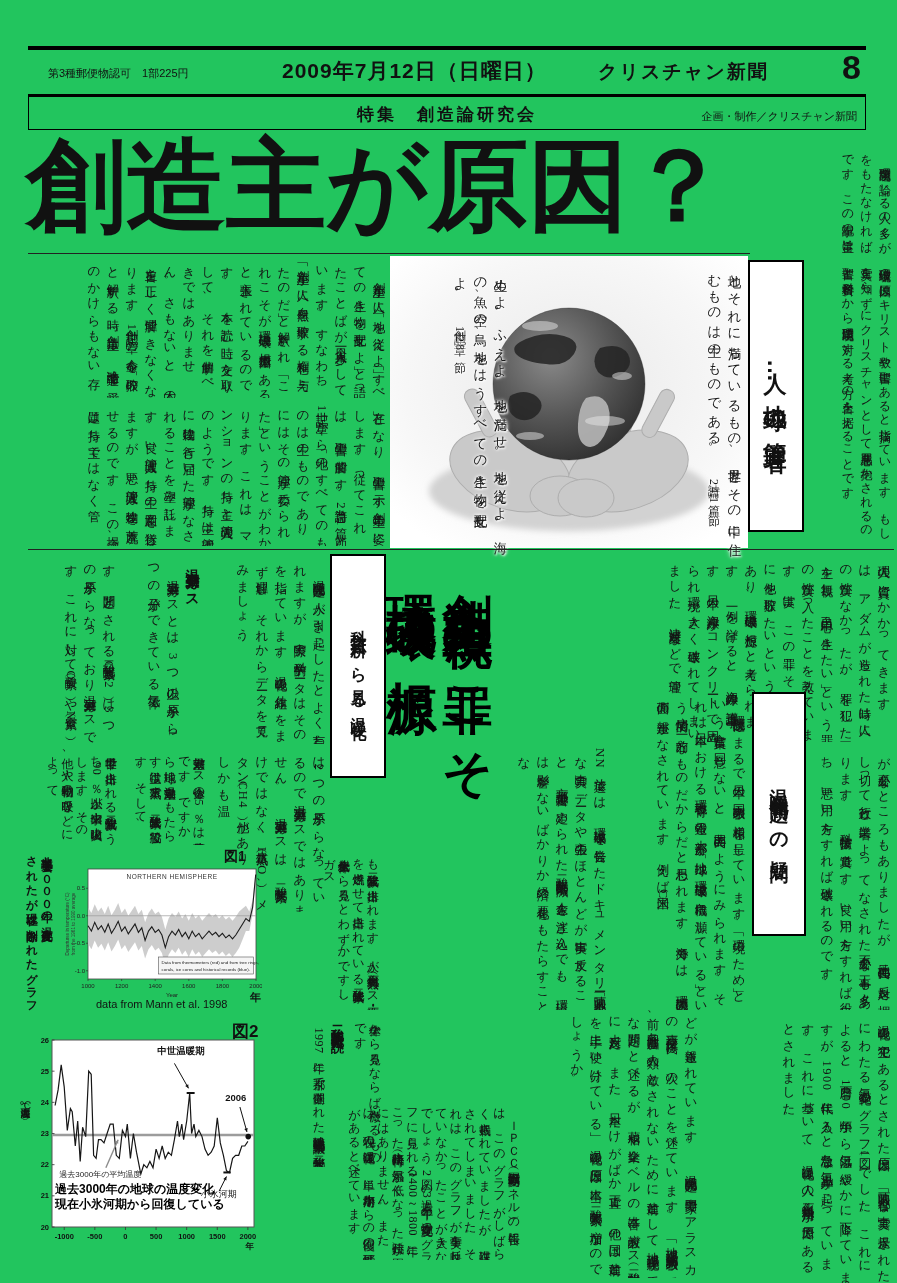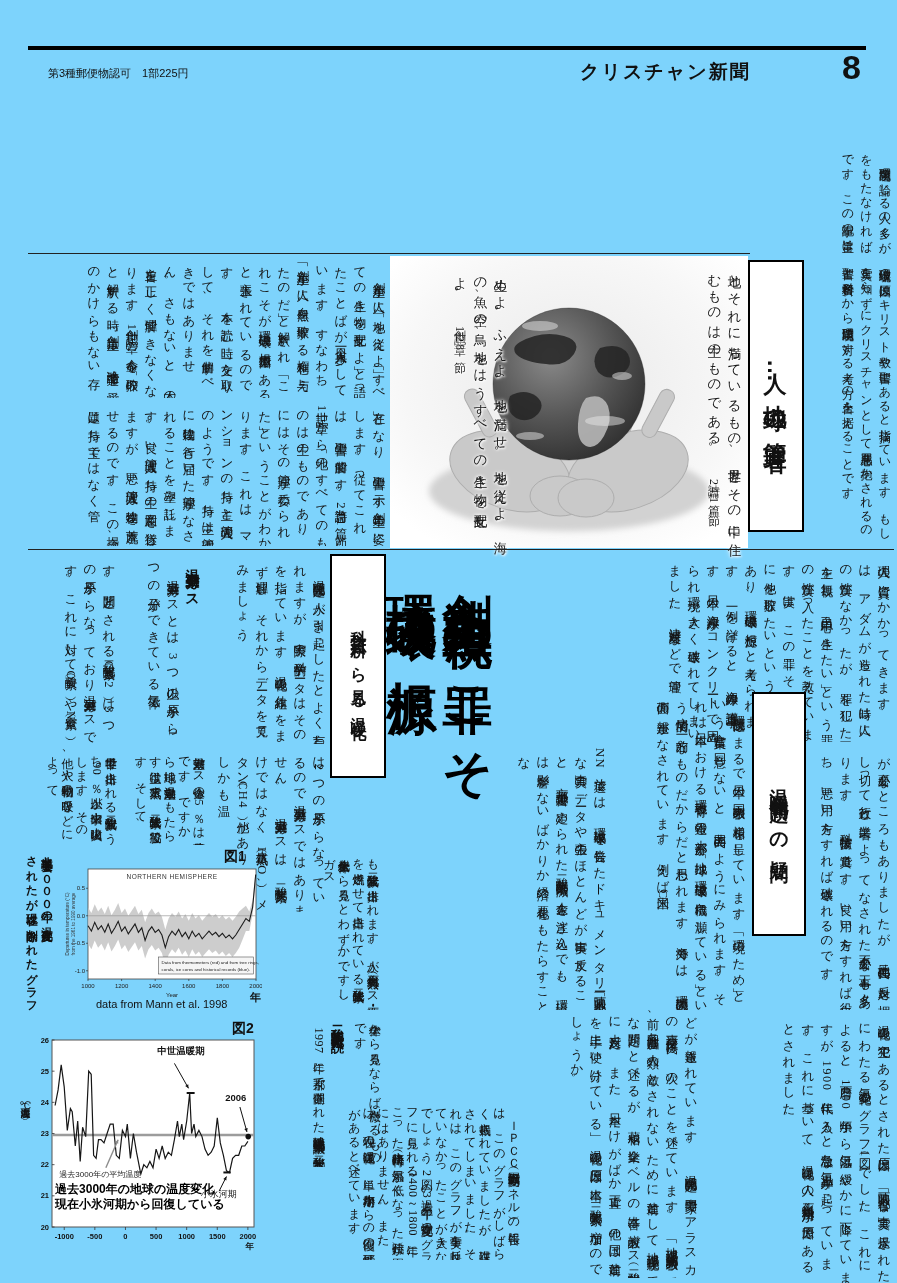--- a/index.html
+++ b/index.html
@@ -1,16 +1,16 @@
 <!DOCTYPE html>
 <html><head>
 <meta charset="utf-8">
 <style>
   html,body{margin:0;padding:0;background:#888;}
-  #page{position:relative;width:897px;height:1283px;background:#7dd3fc;color:#111;
+  #page{position:relative;width:897px;height:1283px;background:#22c55e;color:#111;
         font-family:"Liberation Serif","DejaVu Serif",serif;overflow:hidden;}
   .abs{position:absolute;}
   .v{writing-mode:vertical-rl;text-orientation:mixed;}
   .vbody{writing-mode:vertical-rl;text-orientation:mixed;overflow:hidden;
          font-size:12.5px;line-height:19px;letter-spacing:1.5px;color:#141414;}
   .vsmall{font-size:12px;line-height:14.5px;letter-spacing:0.5px;}
   .rule{background:#000;}
   .hairline{background:#222;height:1px;}
   .sans{font-family:"Liberation Sans","DejaVu Sans",sans-serif;}
   .boxtitle{border:2px solid #000;display:flex;align-items:center;justify-content:center;
@@ -26,24 +26,30 @@
   .capbold{font-family:"Liberation Sans","DejaVu Sans",sans-serif;font-weight:bold;}
   svg text{font-family:"Liberation Sans","DejaVu Sans",sans-serif;}
 </style>
 </head>
 <body>
 
 <div id="page">
 
   <div class="abs rule" style="left:28px;top:46px;width:838px;height:4px;"></div>
   <div class="abs sans" style="left:48px;top:66px;font-size:11px;">第3種郵便物認可　1部225円</div>
-  <div class="abs sans" style="left:580px;top:59px;font-size:19px;font-weight:bold;letter-spacing:2px;">クリスチャン新聞</div>
+  <div class="abs sans" style="left:282px;top:57px;font-size:21px;font-weight:bold;letter-spacing:1px;">2009年7月12日（日曜日）</div>
+  <div class="abs sans" style="left:598px;top:59px;font-size:19px;font-weight:bold;letter-spacing:2px;">クリスチャン新聞</div>
   <div class="abs sans" style="left:842px;top:48px;font-size:34px;font-weight:bold;">8</div>
 
-
+  <div class="abs" style="left:28px;top:94px;width:836px;height:32px;border:1px solid #000;border-top-width:3px;">
+    <div class="abs sans" style="left:0;right:0;top:6px;text-align:center;font-size:17px;font-weight:bold;letter-spacing:3px;">特集　創造論研究会</div>
+    <div class="abs sans" style="right:8px;top:12px;font-size:11px;">企画・制作／クリスチャン新聞</div>
+  </div>
+
+  <div class="abs sans" style="left:26px;top:126px;width:730px;font-size:100px;font-weight:900;letter-spacing:0px;line-height:118px;white-space:nowrap;">創造主が原因？</div>
 
   <div class="abs vbody" style="left:802px;top:146px;width:92px;height:396px;font-size:12px;line-height:18.5px;letter-spacing:0.5px;">　環境問題を論じる人の多くが、環境破壊の原因はキリスト教や聖書にあると指摘しています。もし客観的資料をもたなければ、真実を知らずにクリスチャンとして罪悪感を抱かされるのです。この記事の主旨は、聖書と科学資料とから環境問題に対する考え方の土台を据えることです。</div>
 
   <div class="abs hairline" style="left:28px;top:253px;width:722px;"></div>
 
   <div class="abs vbody" style="left:30px;top:258px;width:358px;height:140px;">　創造主が人に「地を従えよ」「すべての生き物を支配せよ」と語ったことばが今日一人歩きしています。すなわち、「創造主が人に自然を搾取する権利を与えたのだ」と解釈され、「これこそが環境破壊の根本原因である」と主張されているのです。　本を読む時、一文を取り出して、それを曲解すべきではありません。さもないと、本の主旨を正しく理解できなくなります。創世記1章の命令を「搾取の許可」と解釈する時、「創造主は、冷酷非道で愛のかけらもない存</div>
   <div class="abs vbody" style="left:30px;top:402px;width:358px;height:144px;">在」となり、聖書の示す創造主の姿に矛盾します。従ってこれは、聖書の曲解です。詩篇24篇1節と創世記1章から「地のすべてのものは主のものであり、人にはその管理が委ねられた」ということがわかります。これは、マンションの持ち主と管理人の関係のようです。持ち主は管理人に建物に行き届いた管理がなされることを望み託します。良い管理人は持ち主の意図を遂行しますが、悪い管理人は建物を荒廃させるのです。この場合、問題は持ち主ではなく管</div>
 
   <div class="abs" style="left:390px;top:256px;width:358px;height:292px;">
     <svg width="358" height="292" viewBox="0 0 358 292">
@@ -188,21 +194,21 @@
         <text x="7" y="68" font-size="4.6" fill="#333" text-anchor="middle" transform="rotate(-90 7 68)">Departures in temperature (°C)</text>
         <text x="13" y="68" font-size="4.6" fill="#333" text-anchor="middle" transform="rotate(-90 13 68)">from the 1961 to 1990 average</text>
         <rect x="96.56" y="101" width="94.91999999999999" height="17" fill="#f5f5f5" stroke="#555" stroke-width="0.6"></rect>
         <text x="99.56" y="108" font-size="4.4" fill="#222">Data from thermometers (red) and from tree rings,</text>
         <text x="99.56" y="114.5" font-size="4.4" fill="#222">corals, ice cores and historical records (blue).</text>
         <text x="110" y="141" font-size="6" text-anchor="middle" fill="#222">Year</text>
       </svg></div>
   <div class="abs" style="left:96px;top:998px;font-size:11px;font-family:'Liberation Sans',sans-serif;">data from Mann et al. 1998</div>
   <div class="abs capbold" style="left:250px;top:990px;font-size:11px;">年</div>
 
-  <div class="abs capbold" style="left:232px;top:1020px;font-size:14px;">図2</div>
+  <div class="abs capbold" style="left:232px;top:1020px;font-size:17px;">図2</div>
   <div class="abs v" style="left:18px;top:1100px;font-size:10px;">海表面温度（℃）</div>
   <div class="abs" id="fig2-chart" style="left:32px;top:1030px;width:232px;height:225px;"><svg width="232" height="225" viewBox="0 0 232 225">
         <rect x="20" y="10" width="202" height="187" fill="#fff" stroke="#555" stroke-width="1"></rect>
         <line x1="20" y1="105.05833333333335" x2="222" y2="105.05833333333335" stroke="#9c9c9c" stroke-width="2.4"></line>
         <polyline points="23.1,75.5 26.1,59.9 29.2,34.9 32.2,56.8 35.3,100.4 38.4,78.6 40.2,81.7 43.3,116.0 45.7,91.0 48.2,131.5 50.6,97.3 53.7,106.6 56.7,41.2 59.2,44.3 61.6,125.3 64.1,128.4 66.5,109.7 69.0,109.7 72.0,112.9 75.1,103.5 78.2,94.1 81.2,94.1 84.3,125.3 87.3,128.4 90.4,100.4 93.5,106.6 95.3,94.1 98.4,128.4 101.4,103.5 104.5,122.2 108.8,144.0 111.8,134.7 114.9,137.8 117.9,131.5 121.0,137.8 124.1,119.1 127.1,128.4 130.2,116.0 133.2,128.4 136.3,122.2 139.4,125.3 142.4,109.7 145.5,91.0 147.3,106.6 149.8,94.1 151.6,109.7 154.7,91.0 157.7,63.0 159.6,103.5 162.0,94.1 163.8,106.6 166.9,100.4 170.0,106.6 173.0,119.1 176.1,125.3 179.2,122.2 182.2,116.0 185.3,87.9 188.3,112.9 191.4,125.3 194.5,140.9 197.5,142.5 200.6,128.4 203.6,125.3 206.7,125.3 209.8,116.0 212.8,116.0 215.9,111.3" fill="none" stroke="#161616" stroke-width="1.2"></polyline>
         <circle cx="216.2460606060606" cy="106.61666666666672" r="2.8" fill="#111"></circle>
         <text x="17" y="199.5" font-size="7.5" font-weight="bold" text-anchor="end" fill="#111">20</text>
         <line x1="20" y1="197" x2="22.5" y2="197" stroke="#333" stroke-width="0.8"></line>
         <text x="17" y="168.33333333333334" font-size="7.5" font-weight="bold" text-anchor="end" fill="#111">21</text>
         <line x1="20" y1="165.83333333333334" x2="22.5" y2="165.83333333333334" stroke="#333" stroke-width="0.8"></line>

